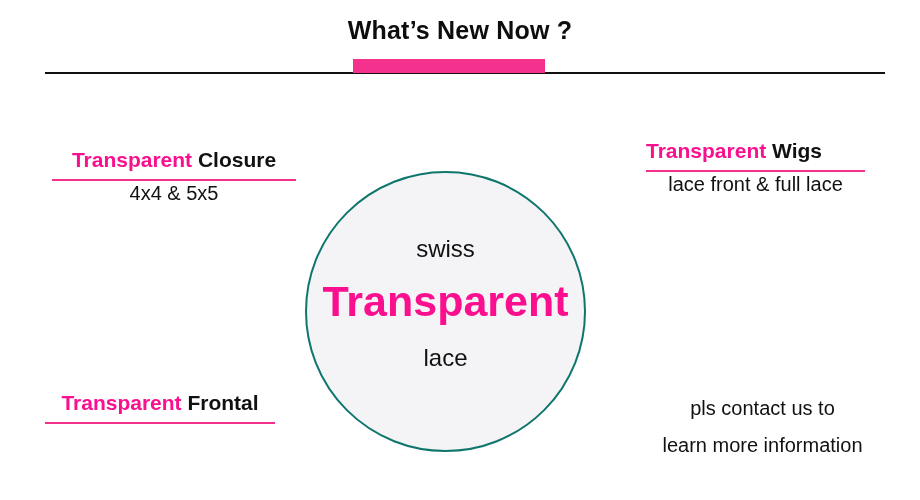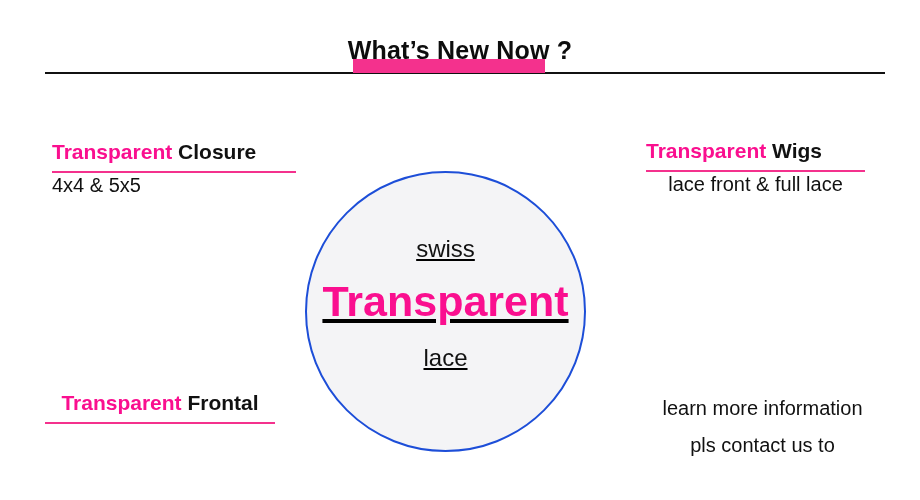--- a/index.html
+++ b/index.html
@@ -23,21 +23,20 @@
   .page-title {
     position: absolute;
     left: 0;
     top: 16px;
     width: 920px;
     text-align: center;
     font-size: 25px;
     font-weight: bold;
     color: #0d0d0d;
     letter-spacing: 0.2px;
-    margin-top: 20px;
   }
   .header-rule {
     position: absolute;
     left: 45px;
     top: 72px;
     width: 840px;
     height: 2px;
     background: #111111;
   }
   .header-accent {
@@ -69,21 +68,21 @@
     margin-top: 7px;
   }
   .feature-sub {
     font-size: 20px;
     color: #111111;
     white-space: nowrap;
     margin-top: 0;
     line-height: 1.25;
   }
 
-  #feature-closure   { left: 52px;  top: 140px; }
+  #feature-closure   { left: 52px;  top: 148px; text-align: center; }
   #feature-closure .feature-underline { width: 244px; }
 
   #feature-frontal   { left: 45px;  top: 391px; text-align: center; }
   #feature-frontal .feature-underline { width: 230px; }
 
   #feature-wigs      { left: 646px; top: 139px; text-align: left; }
   #feature-wigs .feature-underline { width: 219px; }
   #feature-wigs .feature-sub { text-align: center; }
 
   #contact-block {
@@ -100,27 +99,26 @@
 
   
   #circle {
     position: absolute;
     left: 305px;
     top: 171px;
     width: 281px;
     height: 281px;
     border-radius: 50%;
     background: #f4f4f6;
-    border: 2px solid #1d4ed8;
+    border: 2px solid #0f766e;
     box-sizing: border-box;
     display: flex;
     flex-direction: column;
     align-items: center;
     justify-content: center;
-    text-decoration: underline;
   }
   .circle-top {
     font-size: 24px;
     color: #111111;
     margin-top: 4px;
   }
   .circle-main {
     font-size: 43px;
     font-weight: bold;
     color: #FA0F8F;
@@ -155,22 +153,22 @@
     <div class="feature-underline"></div>
   </div>
 
   <div class="feature" id="feature-wigs">
     <div class="feature-heading"><span class="hl">Transparent</span><span> Wigs</span></div>
     <div class="feature-underline"></div>
     <div class="feature-sub">lace front &amp; full lace</div>
   </div>
 
   <div id="contact-block">
+    <div>pls contact us to</div>
     <div>learn more information</div>
-    <div>pls contact us to</div>
   </div>
 
   <div id="circle">
     <div class="circle-top">swiss</div>
     <div class="circle-main">Transparent</div>
     <div class="circle-bottom">lace</div>
   </div>
 
 </div>
 

